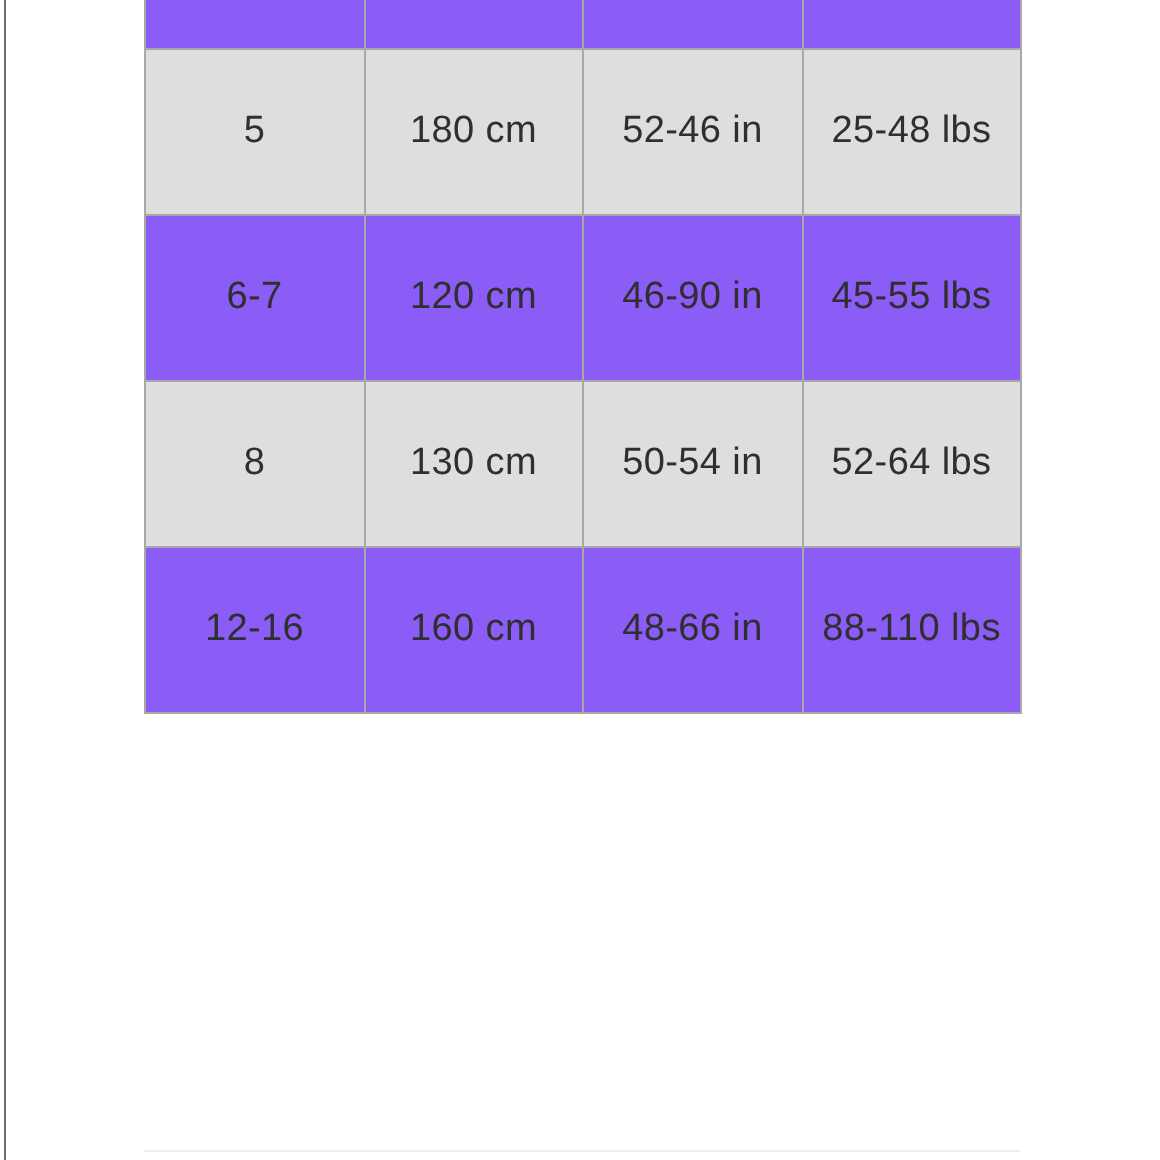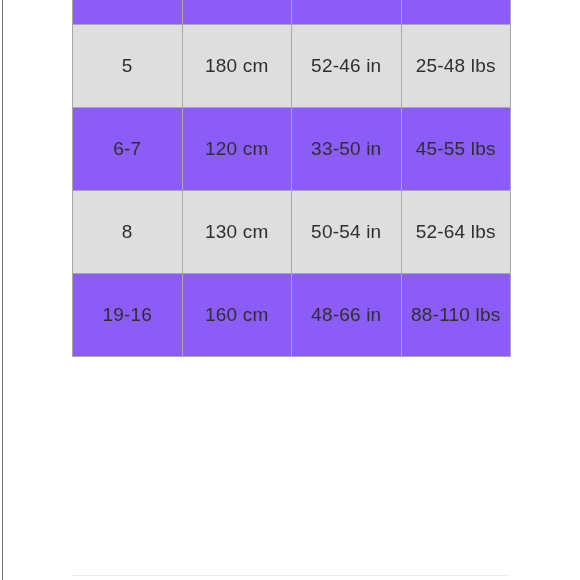--- a/index.html
+++ b/index.html
@@ -86,35 +86,35 @@
     <tr class="row-shaded">
       <td>5</td>
       <td>180 cm</td>
       <td>52-46 in</td>
       <td>25-48 lbs</td>
     </tr>
 
     <tr>
       <td>6-7</td>
       <td>120 cm</td>
-      <td>33-50 in</td>
+      <td>46-90 in</td>
       <td>45-55 lbs</td>
     </tr>
 
     <tr class="row-shaded">
       <td>8</td>
       <td>130 cm</td>
       <td>50-54 in</td>
       <td>52-64 lbs</td>
     </tr>
 
 
 
     <tr>
-      <td>19-16</td>
+      <td>12-16</td>
       <td>160 cm</td>
       <td>48-66 in</td>
       <td>88-110 lbs</td>
     </tr>
 
   </tbody>
 </table>
 
 <div id="bottom-hairline"></div>
 

